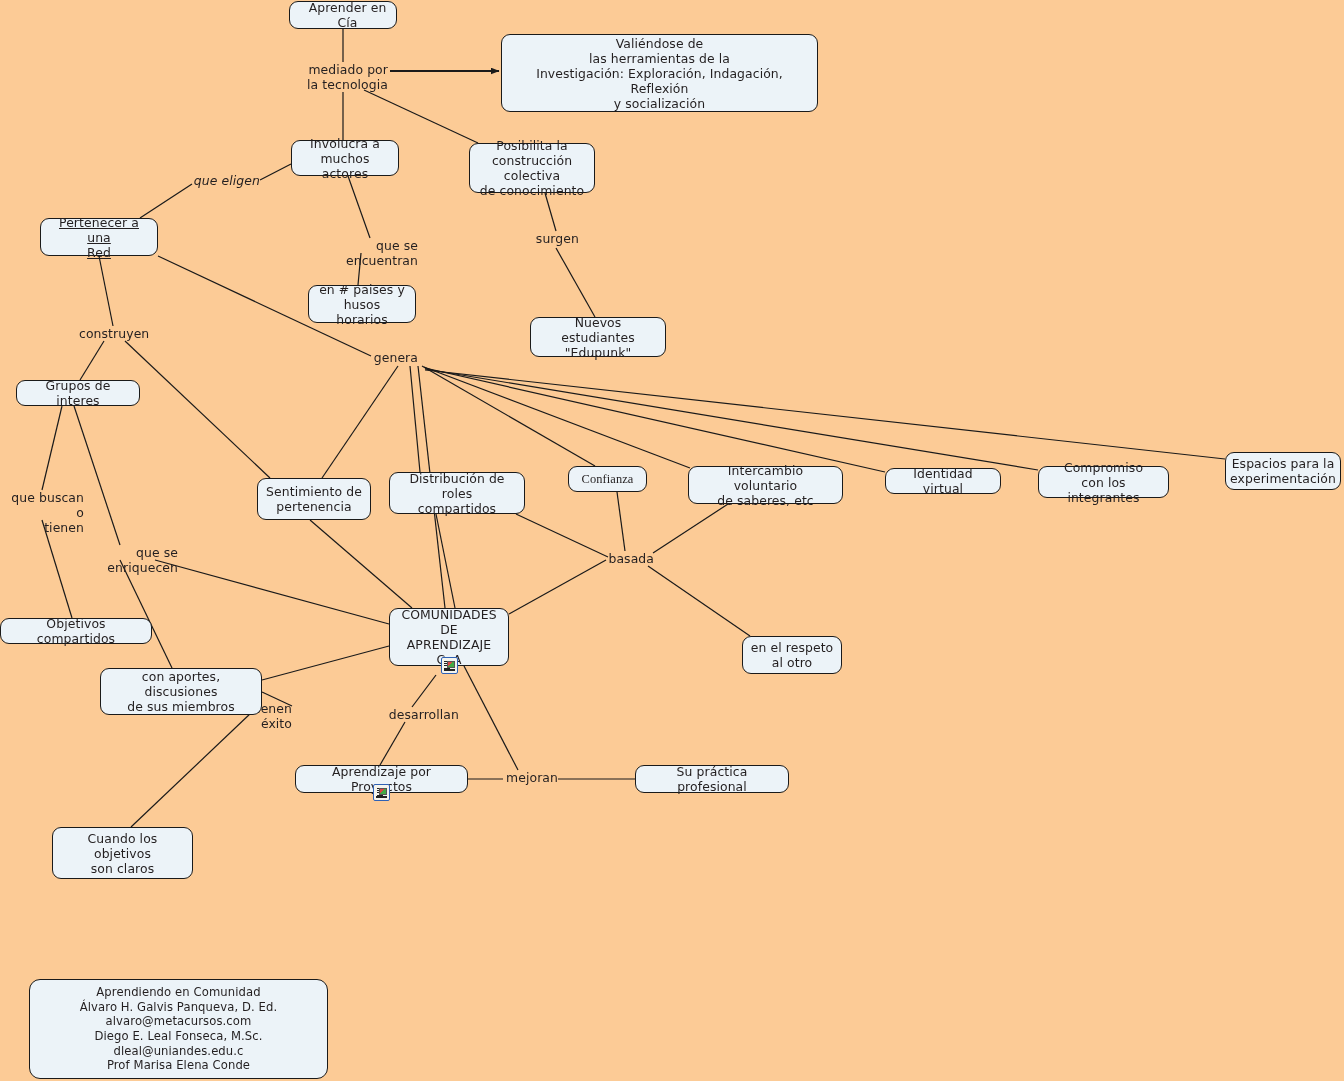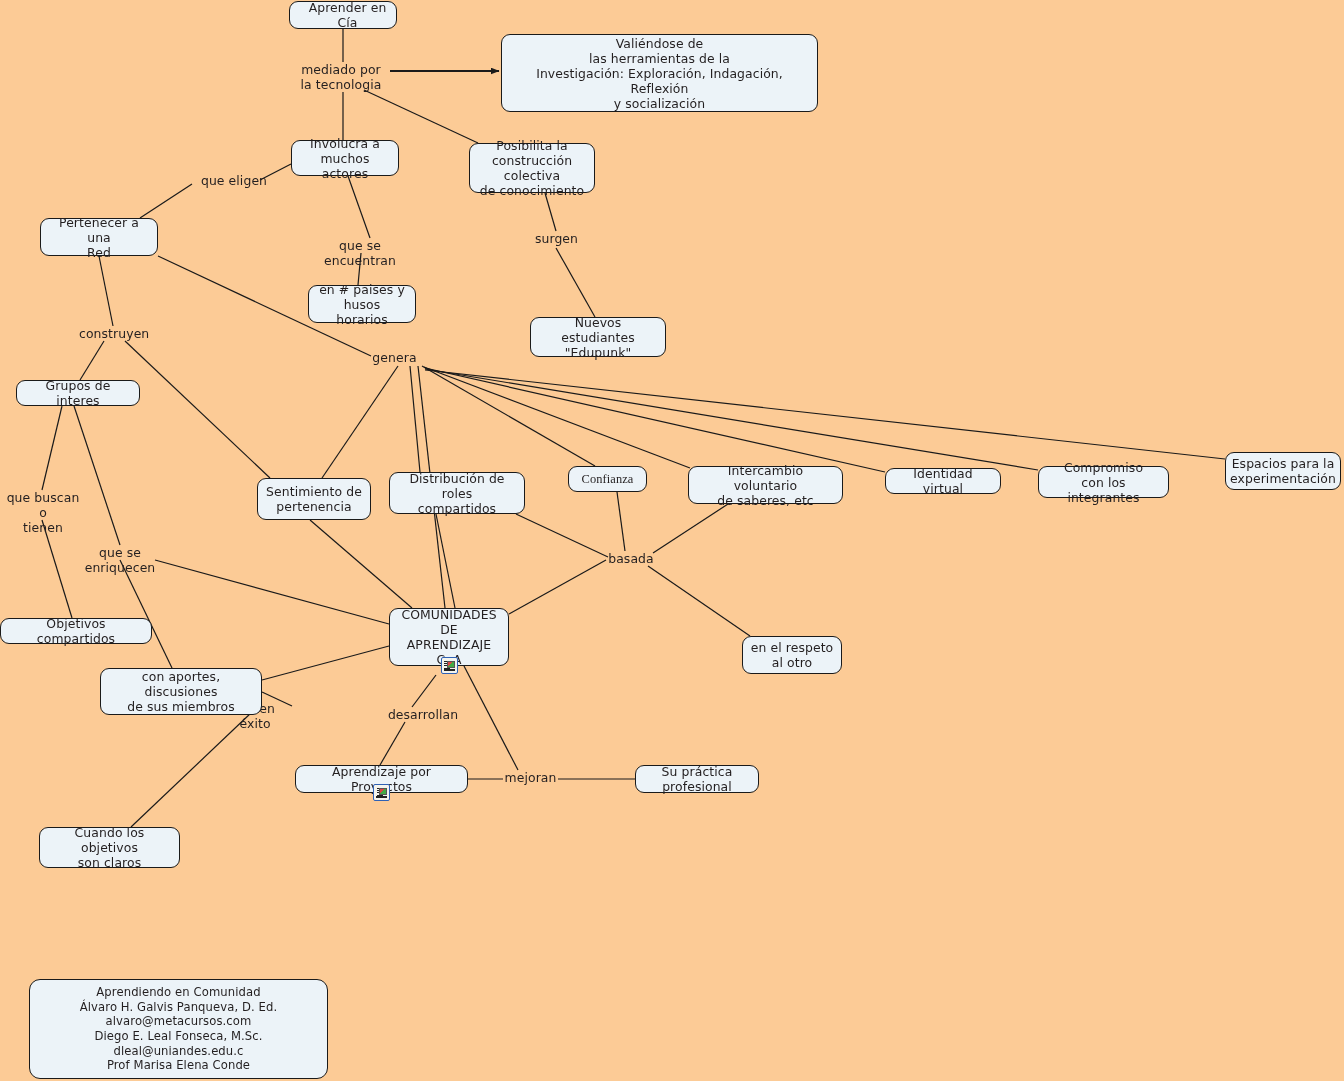--- a/index.html
+++ b/index.html
@@ -52,21 +52,21 @@
     border-radius: 11px;
     padding: 4px 10px;
     align-items: center;
   }
   .link-label {
     position: absolute;
     z-index: 2;
     color: #231f20;
     font-size: 12.4px;
     line-height: 15px;
-    text-align: center;
+    text-align: right;
     white-space: pre-line;
     letter-spacing: 0.1px;
   }
   .res-icon {
     position: absolute;
     z-index: 5;
     width: 17px;
     height: 17px;
     box-sizing: border-box;
     border: 1.5px solid #2f61b5;
@@ -157,21 +157,21 @@
       <div class="node" style="left: 289px; top: 1px; width: 108px; height: 28px; padding-left: 16px;"><span>Aprender en Cía</span></div>
       <div class="node" style="left: 501px; top: 34px; width: 317px; height: 78px;"><span>Valiéndose de
 las herramientas de la
 Investigación: Exploración, Indagación, Reflexión
 y socialización</span></div>
       <div class="node" style="left: 291px; top: 140px; width: 108px; height: 36px;"><span>Involucra a
 muchos actores</span></div>
       <div class="node" style="left: 469px; top: 143px; width: 126px; height: 50px;"><span>Posibilita la
 construcción colectiva
 de conocimiento</span></div>
-      <div class="node" style="left: 40px; top: 218px; width: 118px; height: 38px;"><span>Pertenecer a una
+      <div class="node" style="left: 40px; top: 218px; width: 118px; height: 38px; text-decoration: underline;"><span>Pertenecer a una
 Red</span></div>
       <div class="node" style="left: 308px; top: 285px; width: 108px; height: 38px;"><span>en # paises y
 husos horarios</span></div>
       <div class="node" style="left: 530px; top: 317px; width: 136px; height: 40px;"><span>Nuevos estudiantes
 "Edupunk"</span></div>
       <div class="node" style="left: 16px; top: 380px; width: 124px; height: 26px;"><span>Grupos de interes</span></div>
       <div class="node" style="left: 1225px; top: 452px; width: 116px; height: 38px;"><span>Espacios para la
 experimentación</span></div>
       <div class="node" style="left: 568px; top: 466px; width: 79px; height: 26px; font-family: Liberation Serif, serif;"><span>Confianza</span></div>
       <div class="node" style="left: 885px; top: 468px; width: 116px; height: 26px;"><span>Identidad virtual</span></div>
@@ -195,34 +195,34 @@
       <div class="node" style="left: 742px; top: 636px; width: 100px; height: 38px;"><span>en el respeto
 al otro</span></div>
       <div class="node" style="left: 100px; top: 668px; width: 162px; height: 47px;"><span>con aportes, discusiones
 de sus miembros</span></div>
       <div class="node" style="left: 295px; top: 765px; width: 173px; height: 28px;"><span>Aprendizaje por Proyectos</span></div>
       <div class="res-icon" style="left: 373px; top: 784px;">
         <span class="lines"></span>
         <span class="thumb"></span>
         <span class="base"></span>
       </div>
-      <div class="node" style="left: 635px; top: 765px; width: 124px; height: 28px;"><span>Su práctica profesional</span></div>
-      <div class="node" style="left: 39px; top: 827px; width: 141px; height: 41px;"><span>Cuando los objetivos
+      <div class="node" style="left: 635px; top: 765px; width: 154px; height: 28px;"><span>Su práctica profesional</span></div>
+      <div class="node" style="left: 52px; top: 827px; width: 141px; height: 52px;"><span>Cuando los objetivos
 son claros</span></div>
       <div class="node footer" style="left: 29px; top: 979px; width: 299px; height: 100px;"><span>Aprendiendo en Comunidad
 Álvaro H. Galvis Panqueva, D. Ed.
 alvaro@metacursos.com
 Diego E. Leal Fonseca, M.Sc.
 dleal@uniandes.edu.c
 Prof Marisa Elena Conde</span></div>
     </div>
   <div id="labels-layer">
       <div class="link-label" style="left: 294px; top: 62px; width: 94px;">mediado por
 la tecnologia</div>
-      <div class="link-label" style="left: 200px; top: 173px; width: 68px;">que eligen</div>
+      <div class="link-label" style="left: 192px; top: 173px; width: 68px; font-style: italic;">que eligen</div>
       <div class="link-label" style="left: 302px; top: 238px; width: 116px;">que se encuentran</div>
       <div class="link-label" style="left: 534px; top: 231px; width: 45px;">surgen</div>
       <div class="link-label" style="left: 79px; top: 326px; width: 69px;">construyen</div>
       <div class="link-label" style="left: 371px; top: 350px; width: 47px;">genera</div>
       <div class="link-label" style="left: 2px; top: 490px; width: 82px;">que buscan o
 tienen</div>
       <div class="link-label" style="left: 62px; top: 545px; width: 116px;">que se enriquecen</div>
       <div class="link-label" style="left: 608px; top: 551px; width: 46px;">basada</div>
       <div class="link-label" style="left: 218px; top: 701px; width: 74px;">tienen éxito</div>
       <div class="link-label" style="left: 387px; top: 707px; width: 72px;">desarrollan</div>

